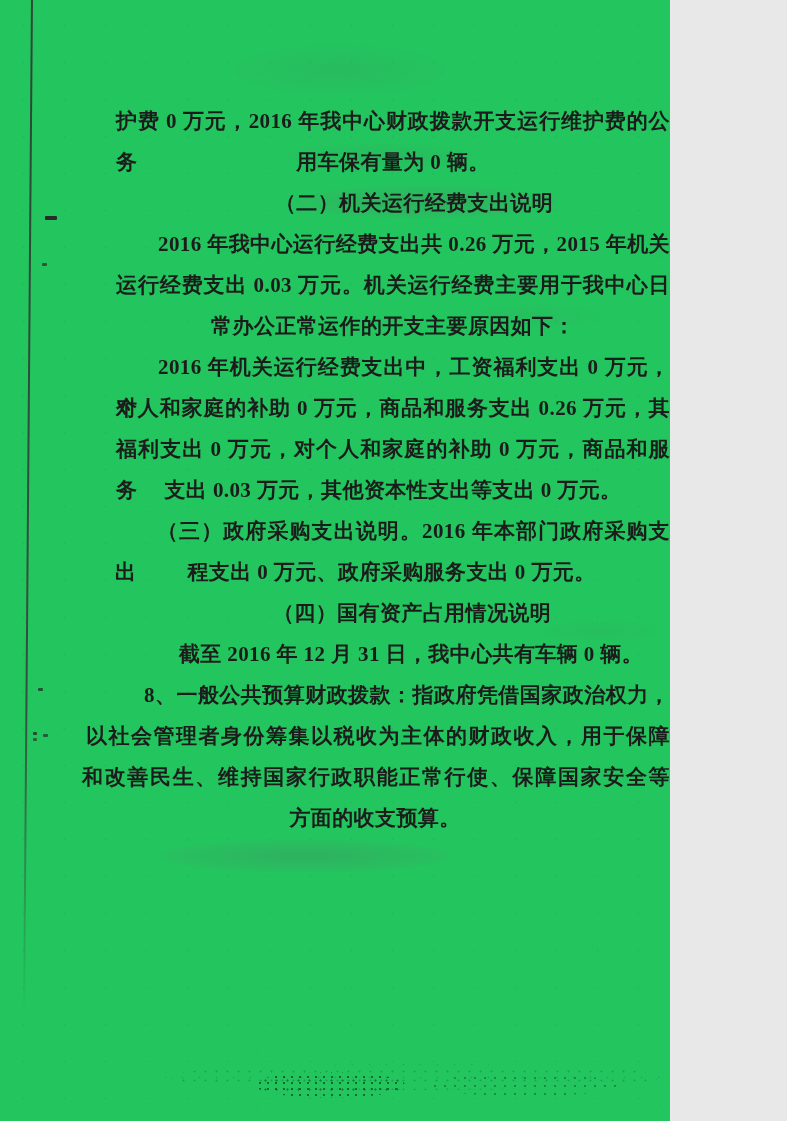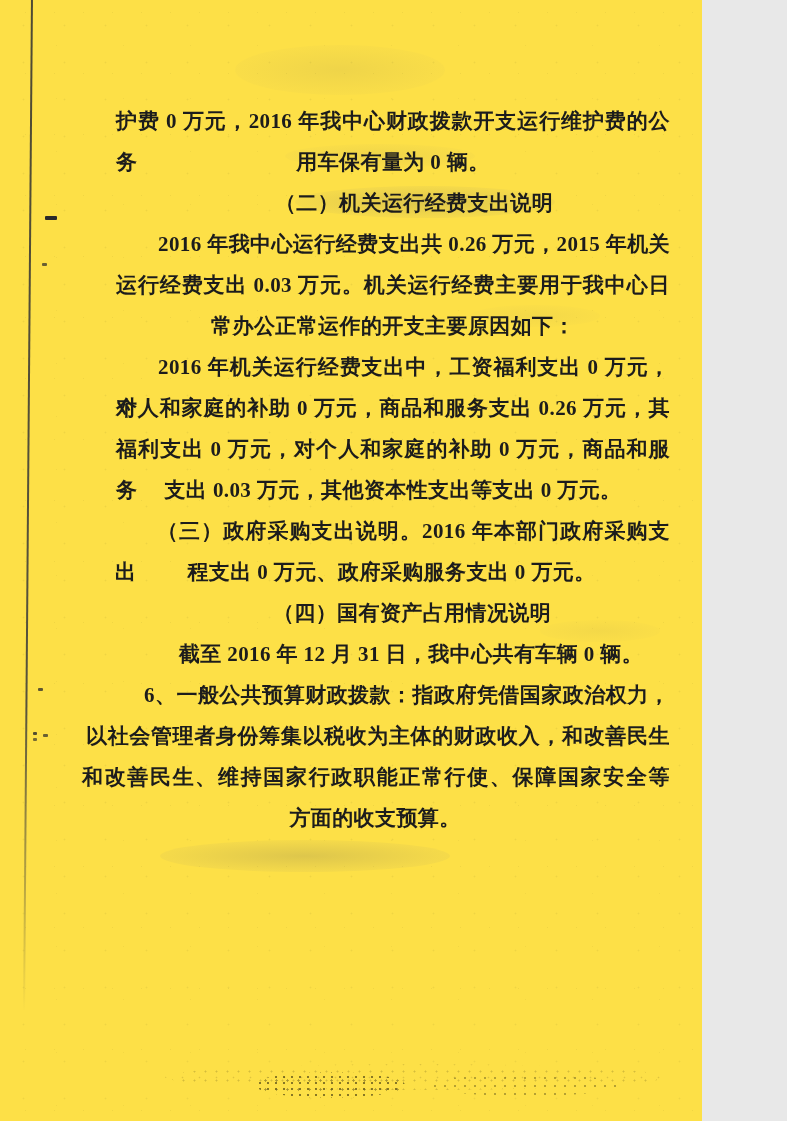--- a/index.html
+++ b/index.html
@@ -1,23 +1,24 @@
 <!DOCTYPE html>
 <html><head>
 <meta charset="utf-8">
 <title>Scanned Document</title>
 <style>
   html,body{margin:0;padding:0;background:#e8e8e8;}
   .page{
     position:relative;
-    width:702px;height:1121px;
-    background:#fde047;
+    width:625px;height:1121px;
+    background:#22c55e;
     overflow:hidden;
     font-family:"Liberation Serif","DejaVu Serif",serif;
     color:#1c1c1c;
+    padding-left:45px;
   }
   
   .speckle{
     position:absolute;inset:0;pointer-events:none;
     background-image:
       radial-gradient(circle, rgba(0,0,0,0.055) 0.8px, transparent 1.1px),
       radial-gradient(circle, rgba(0,0,0,0.04) 0.7px, transparent 1px),
       radial-gradient(circle, rgba(0,0,0,0.05) 0.6px, transparent 0.9px);
     background-size:41px 37px, 67px 53px, 29px 61px;
     background-position:3px 7px, 23px 19px, 11px 43px;
@@ -99,22 +100,22 @@
     <div class="line jfy" style="margin-left: 16px;">运行经费支出 0.03 万元。机关运行经费主要用于我中心日</div>
     <div class="line" style="margin-left: 16px;">常办公正常运作的开支主要原因如下：</div>
     <div class="line indent jfy" style="margin-left: 16px;">2016 年机关运行经费支出中，工资福利支出 0 万元，对</div>
     <div class="line jfy" style="margin-left: 16px;">个人和家庭的补助 0 万元，商品和服务支出 0.26 万元，其</div>
     <div class="line jfy" style="margin-left: 16px;">福利支出 0 万元，对个人和家庭的补助 0 万元，商品和服务</div>
     <div class="line" style="margin-left: 16px;">支出 0.03 万元，其他资本性支出等支出 0 万元。</div>
     <div class="line indent jfy" style="margin-left: 15px;">（三）政府采购支出说明。2016 年本部门政府采购支出</div>
     <div class="line" style="margin-left: 13px;">程支出 0 万元、政府采购服务支出 0 万元。</div>
     <div class="line indent hd" style="margin-left: 12px;">（四）国有资产占用情况说明</div>
     <div class="line indent" style="margin-left: 10px;">截至 2016 年 12 月 31 日，我中心共有车辆 0 辆。</div>
-    <div class="line indent jfy" style="margin-left: 2px;">6、一般公共预算财政拨款：指政府凭借国家政治权力，</div>
-    <div class="line jfy" style="margin-left: -14px;">以社会管理者身份筹集以税收为主体的财政收入，和改善民生</div>
+    <div class="line indent jfy" style="margin-left: 2px;">8、一般公共预算财政拨款：指政府凭借国家政治权力，</div>
+    <div class="line jfy" style="margin-left: -14px;">以社会管理者身份筹集以税收为主体的财政收入，用于保障</div>
     <div class="line jfy" style="margin-left: -18px;">和改善民生、维持国家行政职能正常行使、保障国家安全等</div>
     <div class="line" style="margin-left: -20px;">方面的收支预算。</div>
   </div>
 
   <div class="nb-band"></div>
   <div class="nb-core"></div>
   <div class="nb-core2"></div>
 </div>
 
 </body></html>

